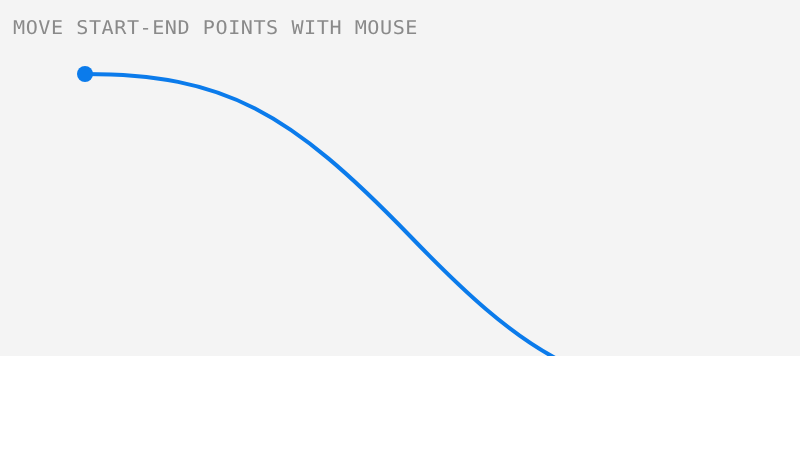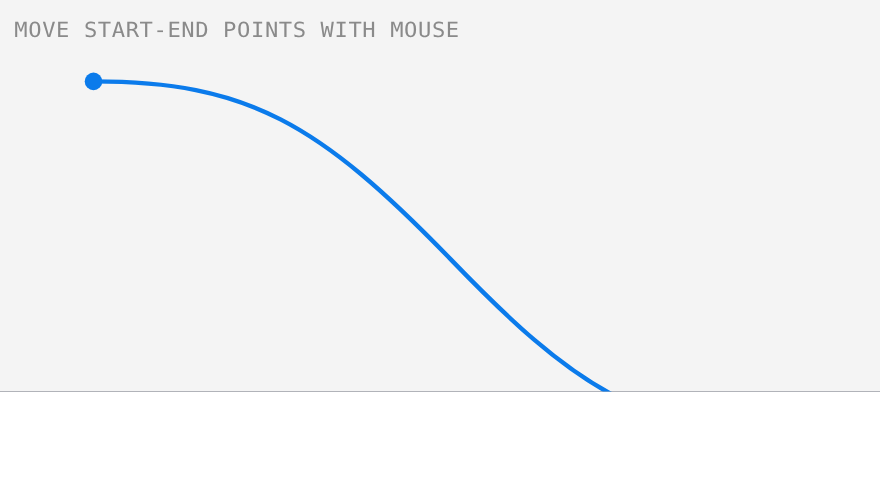--- a/index.html
+++ b/index.html
@@ -47,21 +47,21 @@
     transform-origin: left top;
     user-select: none;
   }
   .handle {
     cursor: move;
   }
 </style>
 </head>
 <body>
 
-<div id="stage" style="background: #0f172a; width: 800px; height: 356px;">
+<div id="stage" style="background: #fef9c3; width: 800px; height: 356px;">
 
   <svg id="canvas-svg" viewBox="0 0 800 450" xmlns="http://www.w3.org/2000/svg">
 
     <rect id="bg-rect" x="0" y="0" width="800" height="450" fill="#f4f4f4"></rect>
 
     <path id="bezier-path" fill="none" stroke-linecap="round" stroke-linejoin="round" d="M 85 74 C 225 74 290 112 410 236 C 520 350 585 397 735 397" stroke="#0b7beb" stroke-width="4"></path>
 
     <circle id="start-handle" class="handle" cx="85" cy="74" r="8" fill="#0b7beb"></circle>
 
     <circle id="end-handle" class="handle" cx="735" cy="397" r="13" fill="#e42b39"></circle>

